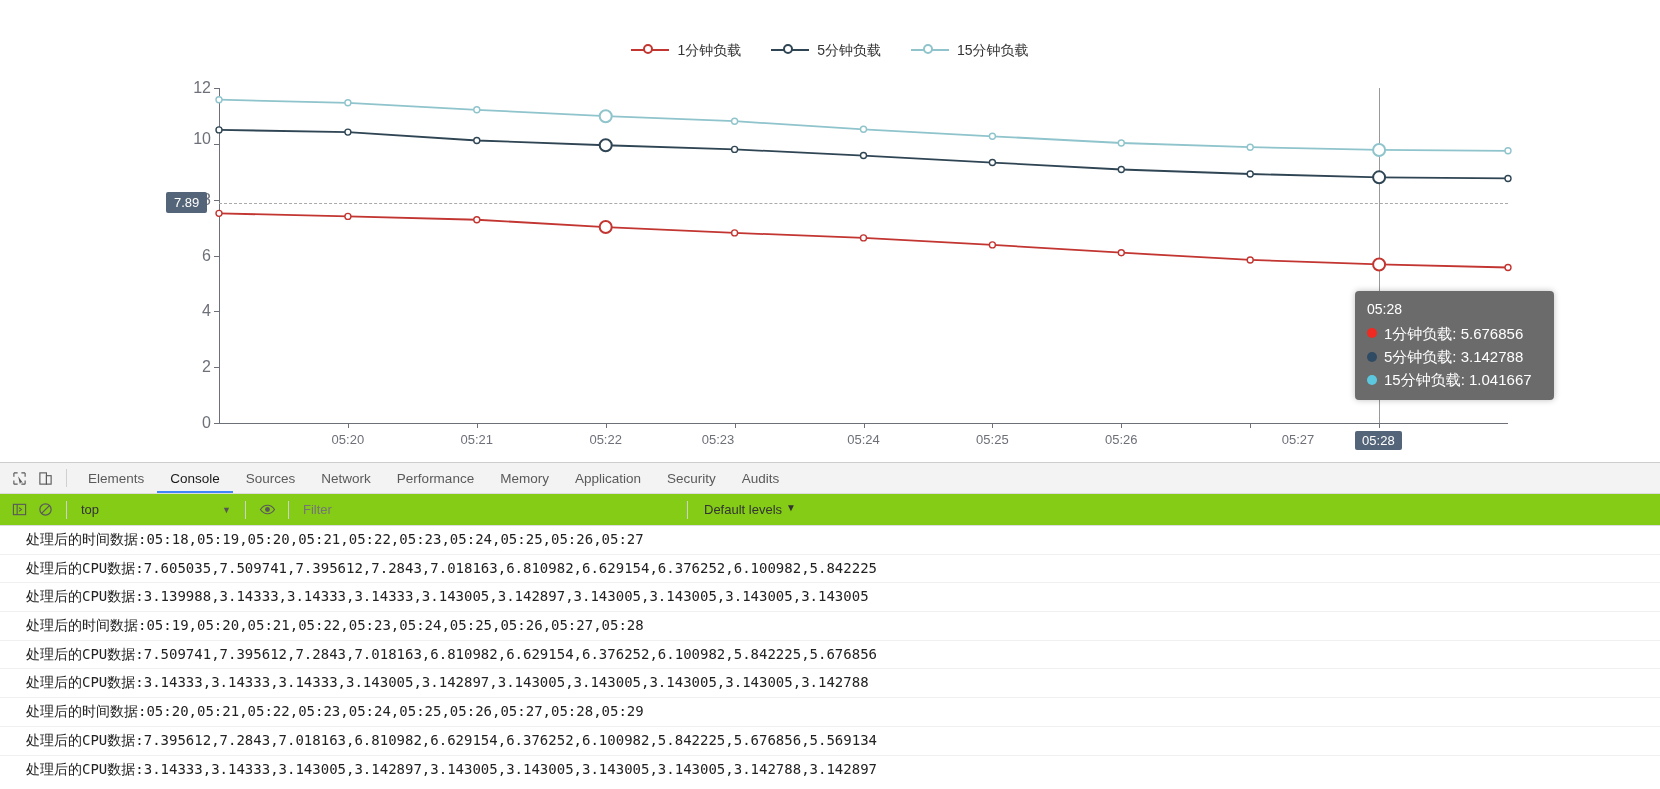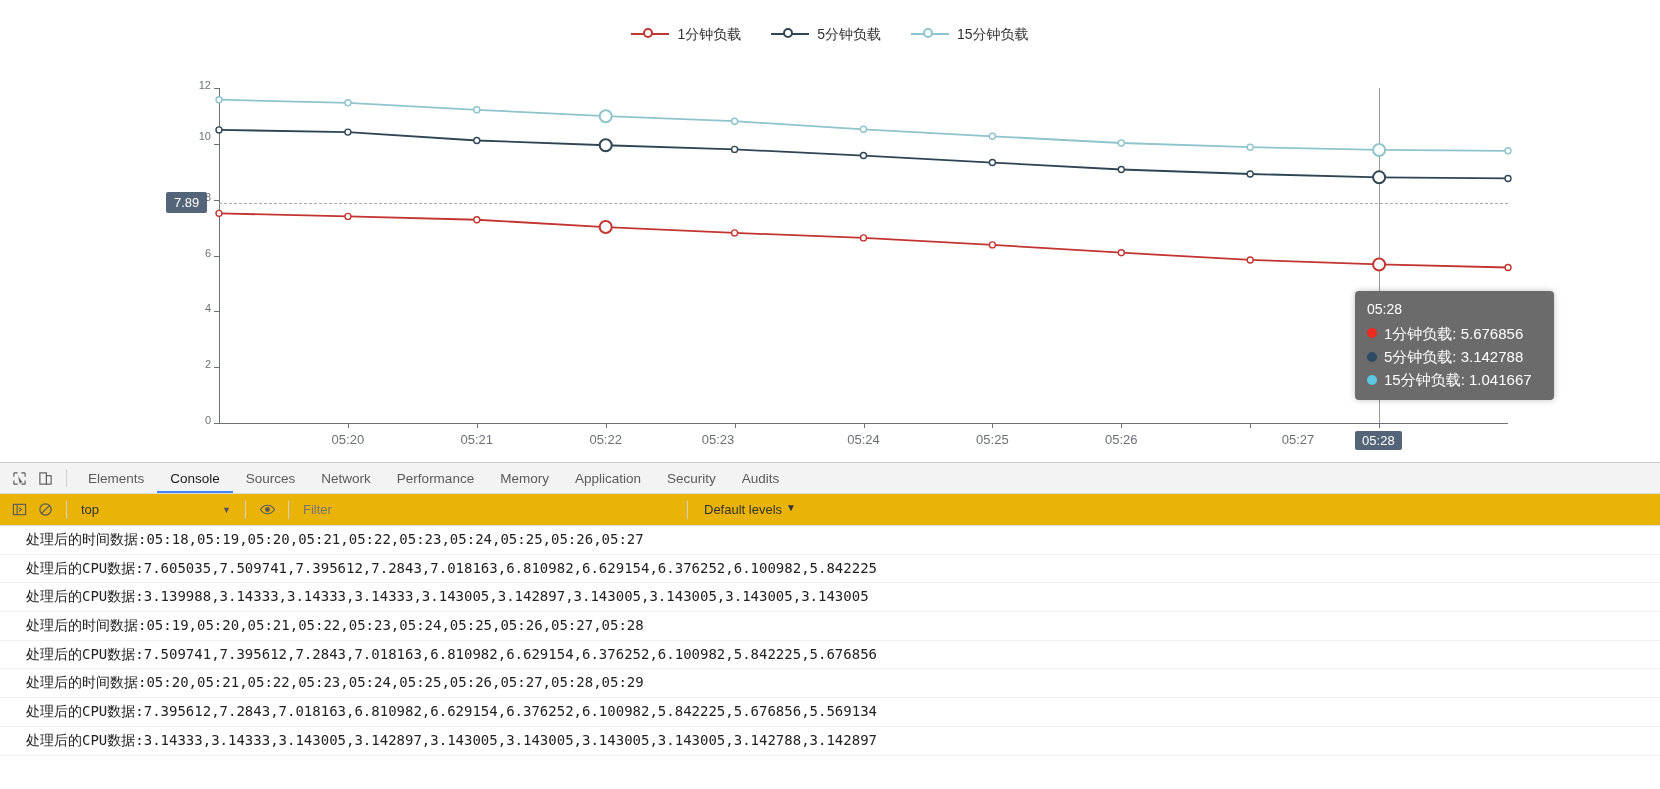--- a/index.html
+++ b/index.html
@@ -6,29 +6,29 @@
   body{
     width:1660px;height:789px;overflow:hidden;background:#ffffff;
     font-family:"Liberation Sans","DejaVu Sans",sans-serif;
     -webkit-font-smoothing:antialiased;
   }
   
   #chart-panel{position:relative;width:1660px;height:462px;background:#fff;overflow:hidden;}
 
   
   #legend{position:absolute;top:26px;left:0;width:1660px;display:flex;justify-content:center;gap:30px;}
-  .legend-item{display:flex;align-items:center;gap:8px;font-size:14px;color:#333;line-height:1;}
+  .legend-item{display:flex;align-items:center;gap:8px;font-size:14px;color:#333;line-height:1;margin-top:16px;}
   .legend-mark{position:relative;width:38px;height:16px;display:inline-block;}
   .legend-mark .bar{position:absolute;top:7px;left:0;width:38px;height:2px;}
   .legend-mark .dot{position:absolute;top:2px;left:12px;width:10px;height:10px;border-radius:50%;
                     background:#fff;border:2px solid #000;box-sizing:border-box;}
   .legend-label{font-size:14px;color:#333;}
   #axis-y{position:absolute;left:219px;top:88px;width:1px;height:336px;background:#6e7079;}
   #axis-x{position:absolute;left:219px;top:423px;width:1289px;height:1px;background:#6e7079;}
-  .y-label{position:absolute;width:46px;text-align:right;font-size:11px;color:#6e7079;line-height:1;}
+  .y-label{position:absolute;width:46px;text-align:right;font-size:16px;color:#6e7079;line-height:1;}
   .y-tick{position:absolute;width:5px;height:1px;background:#6e7079;}
 
   .x-label{position:absolute;top:432px;width:80px;text-align:center;font-size:13px;color:#6e7079;}
   .x-tick{position:absolute;top:423px;width:1px;height:5px;background:#6e7079;}
 
   
   #marker-line{position:absolute;left:219px;top:207px;width:1289px;height:0;border-top:1px dashed #aaa;}
   #marker-badge{position:absolute;left:166px;top:196px;background:#556579;color:#fff;
     font-size:13px;padding:3px 8px;border-radius:2px;line-height:1.2;}
 
@@ -50,21 +50,21 @@
   .tip-text{font-size:15px;}
 
   
   #devtools{position:absolute;left:0;top:462px;width:1660px;height:327px;background:#fff;
     border-top:1px solid #cdcdcd;font-size:13px;color:#333;}
   #dt-tabbar{display:flex;align-items:center;height:30px;padding:0 6px;border-bottom:1px solid #dcdcdc;background:#f3f3f3;}
   .dt-icon-btn{width:26px;height:24px;display:flex;align-items:center;justify-content:center;}
   .dt-sep{width:1px;height:18px;background:#d0d0d0;margin:0 8px;}
   .dt-tab{padding:0 13px;height:29px;line-height:29px;font-size:13.5px;color:#5a5a5a;}
   .dt-tab.active{color:#1a1a1a;box-shadow:inset 0 -2px 0 #4285f4;}
-  #dt-filterbar{display:flex;align-items:center;height:31px;padding:0 6px;border-bottom:1px solid #dcdcdc;background:#eab308;}
+  #dt-filterbar{display:flex;align-items:center;height:31px;padding:0 6px;border-bottom:1px solid #dcdcdc;background:#84cc16;}
   #ctx-select{display:flex;align-items:center;justify-content:space-between;width:150px;height:22px;
     padding:0 6px;font-size:13px;color:#333;}
   #filter-input{flex:0 0 auto;width:370px;height:21px;border:none;outline:none;background:transparent;
     font-size:13px;color:#333;font-family:"Liberation Sans",sans-serif;padding:0 6px;}
   #levels{display:flex;gap:4px;font-size:13px;color:#333;margin-left:8px;}
   #dt-console{padding:0;background:#fff;height:250px;overflow:hidden;}
   .log-row{border-bottom:1px solid #f0f0f0;padding:3px 0 3px 26px;font-family:"DejaVu Sans Mono","Liberation Mono",monospace;
     font-size:14px;color:#222;white-space:nowrap;line-height:1.55;}
 </style>
 </head>
@@ -263,17 +263,18 @@
       <span style="font-size:10px;">▼</span>
     </div>
   </div>
 
   <div id="dt-console">
       <div class="log-row">处理后的时间数据:05:18,05:19,05:20,05:21,05:22,05:23,05:24,05:25,05:26,05:27</div>
       <div class="log-row">处理后的CPU数据:7.605035,7.509741,7.395612,7.2843,7.018163,6.810982,6.629154,6.376252,6.100982,5.842225</div>
       <div class="log-row">处理后的CPU数据:3.139988,3.14333,3.14333,3.14333,3.143005,3.142897,3.143005,3.143005,3.143005,3.143005</div>
       <div class="log-row">处理后的时间数据:05:19,05:20,05:21,05:22,05:23,05:24,05:25,05:26,05:27,05:28</div>
       <div class="log-row">处理后的CPU数据:7.509741,7.395612,7.2843,7.018163,6.810982,6.629154,6.376252,6.100982,5.842225,5.676856</div>
+      <div class="log-row">处理后的CPU数据:3.14333,3.14333,3.14333,3.143005,3.142897,3.143005,3.143005,3.143005,3.143005,3.142788</div>
       <div class="log-row">处理后的时间数据:05:20,05:21,05:22,05:23,05:24,05:25,05:26,05:27,05:28,05:29</div>
       <div class="log-row">处理后的CPU数据:7.395612,7.2843,7.018163,6.810982,6.629154,6.376252,6.100982,5.842225,5.676856,5.569134</div>
       <div class="log-row">处理后的CPU数据:3.14333,3.14333,3.143005,3.142897,3.143005,3.143005,3.143005,3.143005,3.142788,3.142897</div>
     </div>
 </div>
 
 </body></html>

